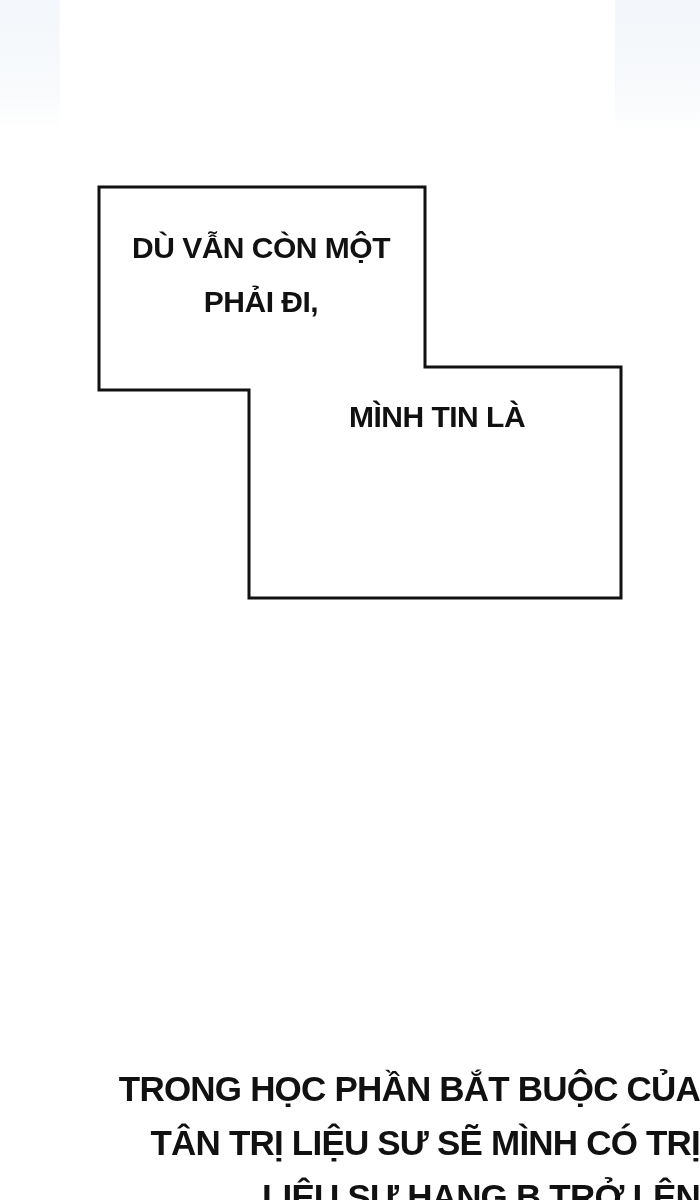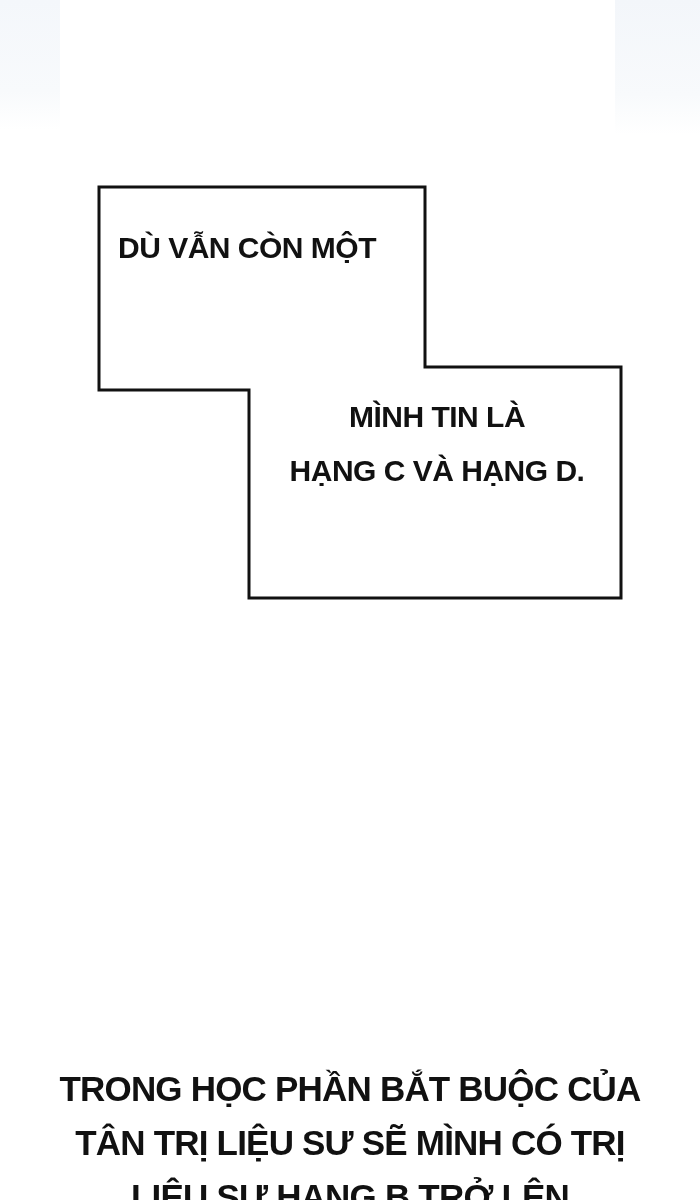--- a/index.html
+++ b/index.html
@@ -32,58 +32,58 @@
       font-weight: bold;
       font-stretch: condensed;
       text-align: center;
       letter-spacing: -0.5px;
       white-space: nowrap;
     }
     .bubble-text .line {
       display: block;
     }
     #bubble-1-text {
-      left: 94px; top: 221px; width: 306px;
+      left: 108px; top: 221px; width: 306px;
       font-size: 30px; line-height: 54px;
     }
     #bubble-1-text .line:nth-child(3) { padding-right: 40px; }
     #bubble-2-text {
       left: 262px; top: 390px; width: 350px;
       font-size: 30px; line-height: 54px;
     }
     #caption {
       position: absolute;
       left: 0; top: 1062px; width: 700px;
       color: #111111;
       font-weight: bold;
       text-align: center;
       font-size: 35px;
       line-height: 54px;
       letter-spacing: -0.8px;
       white-space: nowrap;
     }
-    #caption .line { display: block; }
+    #caption .line { display: block; text-align: right; }
   </style>
 </head>
 <body>
 
 <div class="top-haze-left"></div>
 <div class="top-haze-right"></div>
 
 <svg class="bubble-outline" viewBox="0 0 700 1200">
   <path d="M99 187 L425 187 L425 367 L621 367 L621 598 L249 598 L249 390 L99 390 Z" fill="#ffffff" stroke="#111111" stroke-width="3" stroke-linejoin="miter"></path>
   <line x1="249" y1="390" x2="425" y2="390" stroke="#111111" stroke-width="3" opacity="0"></line>
 </svg>
 
 <div id="bubble-1-text" class="bubble-text">
   <span class="line">DÙ VẪN CÒN MỘT</span>
+  <span class="line">PHẢI ĐI,</span>
 </div>
 
 <div id="bubble-2-text" class="bubble-text">
   <span class="line">MÌNH TIN LÀ</span>
-  <span class="line">HẠNG C VÀ HẠNG D.</span>
 </div>
 
 <div id="caption">
   <span class="line">TRONG HỌC PHẦN BẮT BUỘC CỦA</span>
   <span class="line">TÂN TRỊ LIỆU SƯ SẼ MÌNH CÓ TRỊ</span>
   <span class="line">LIỆU SƯ HẠNG B TRỞ LÊN</span>
 </div>
 
 </body></html>

